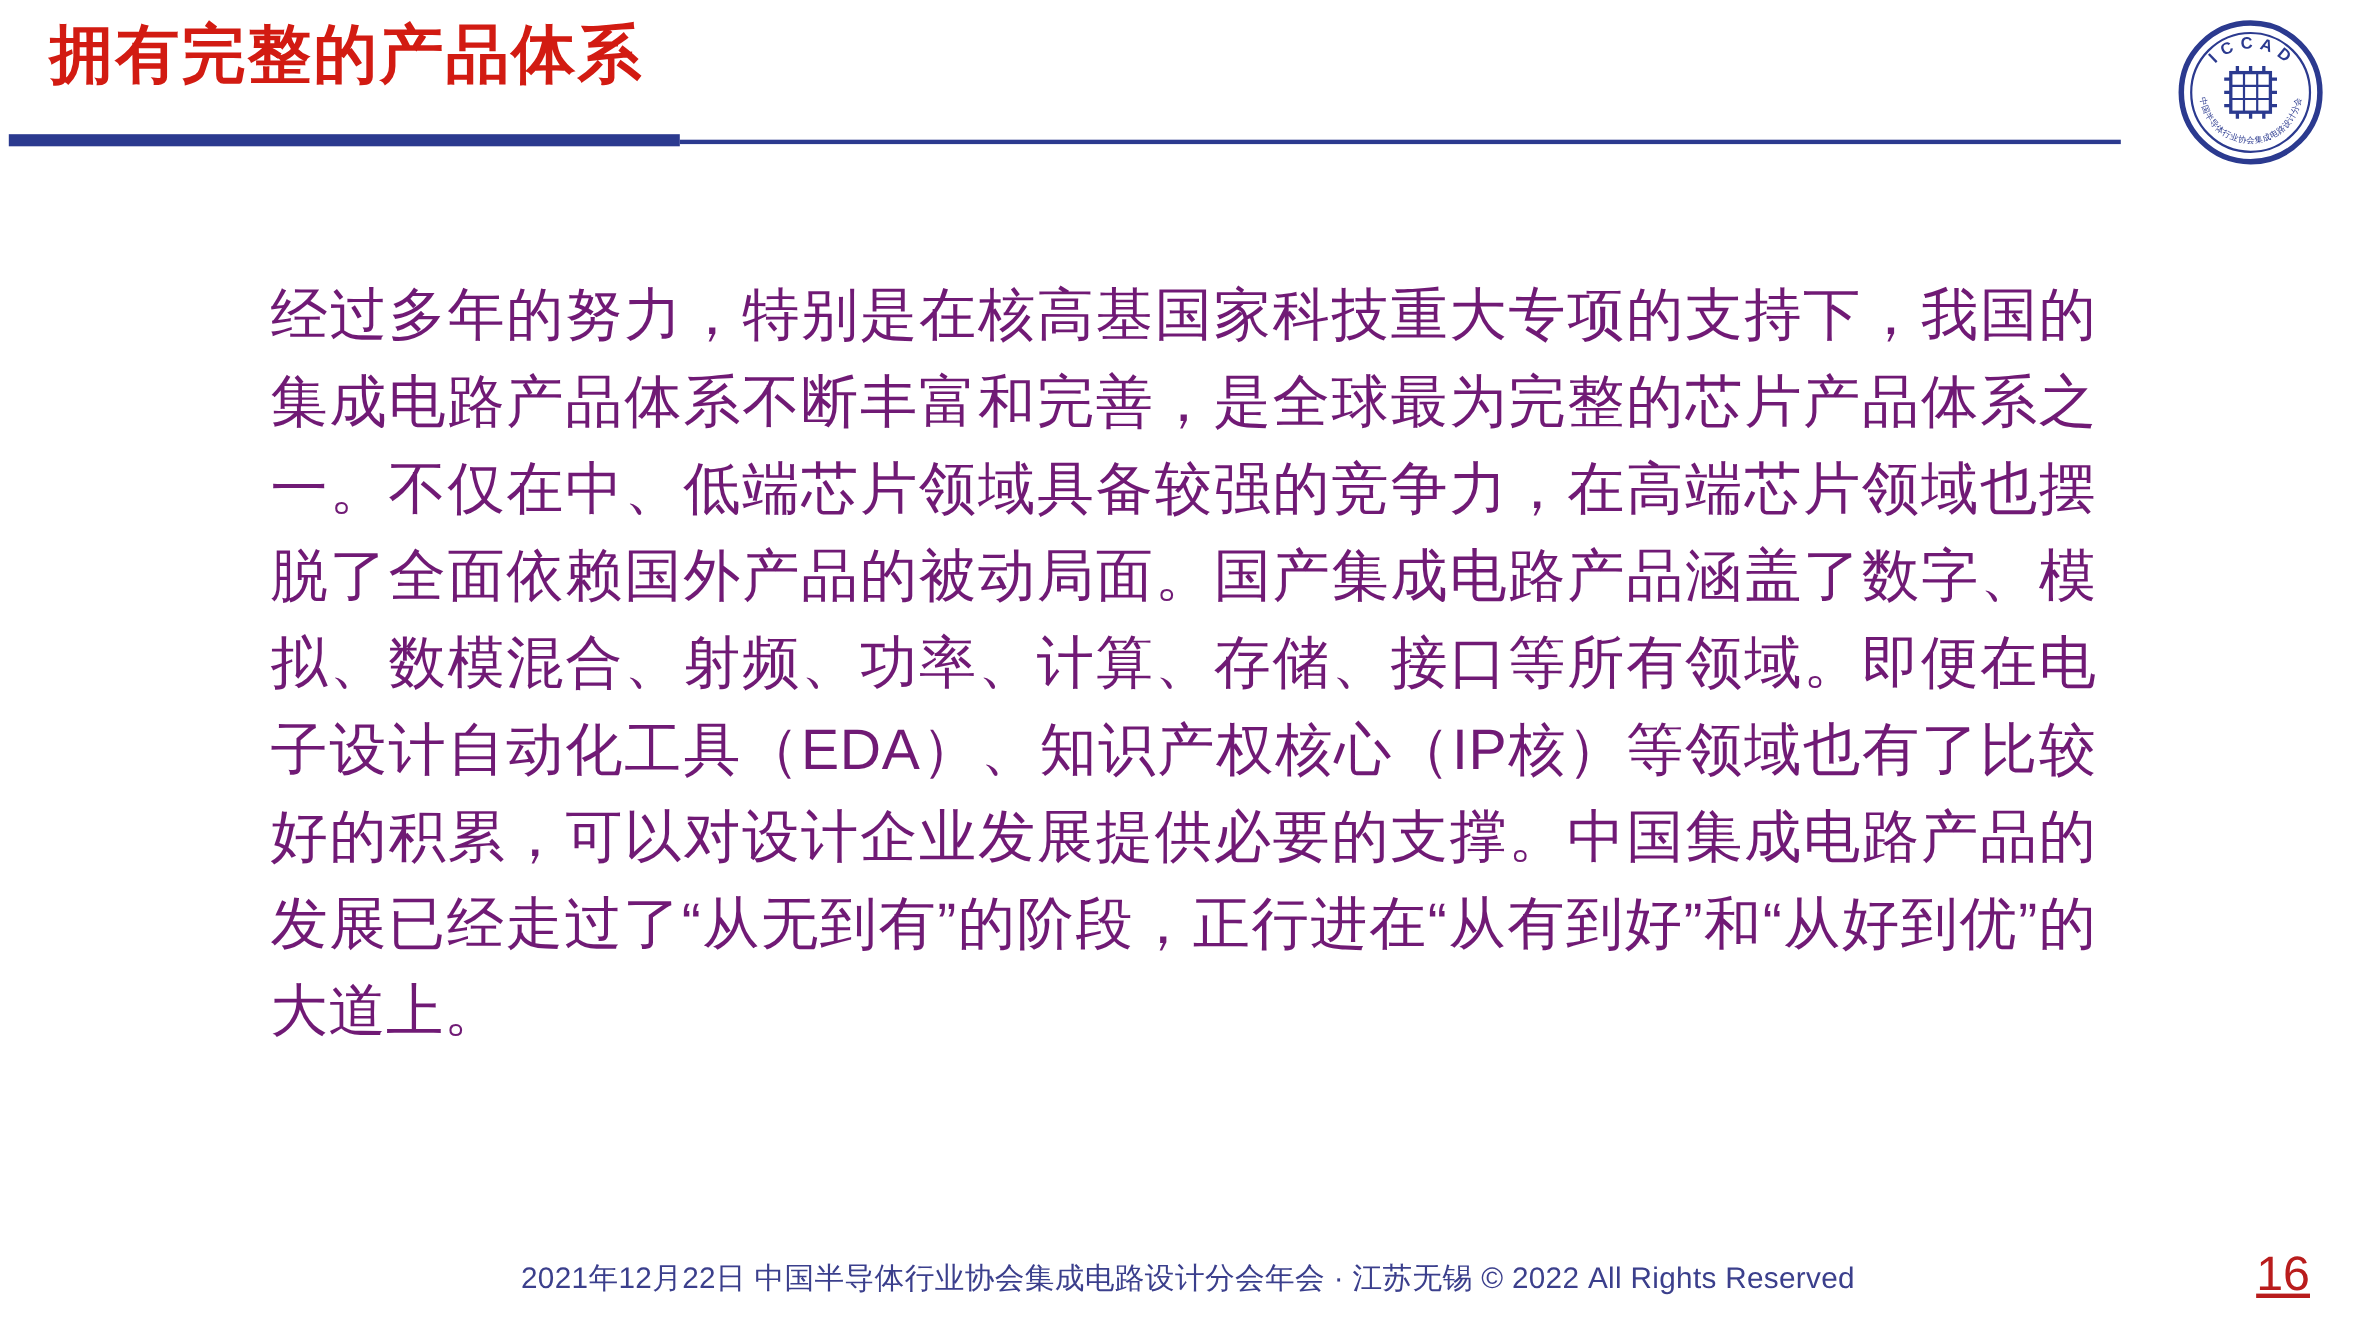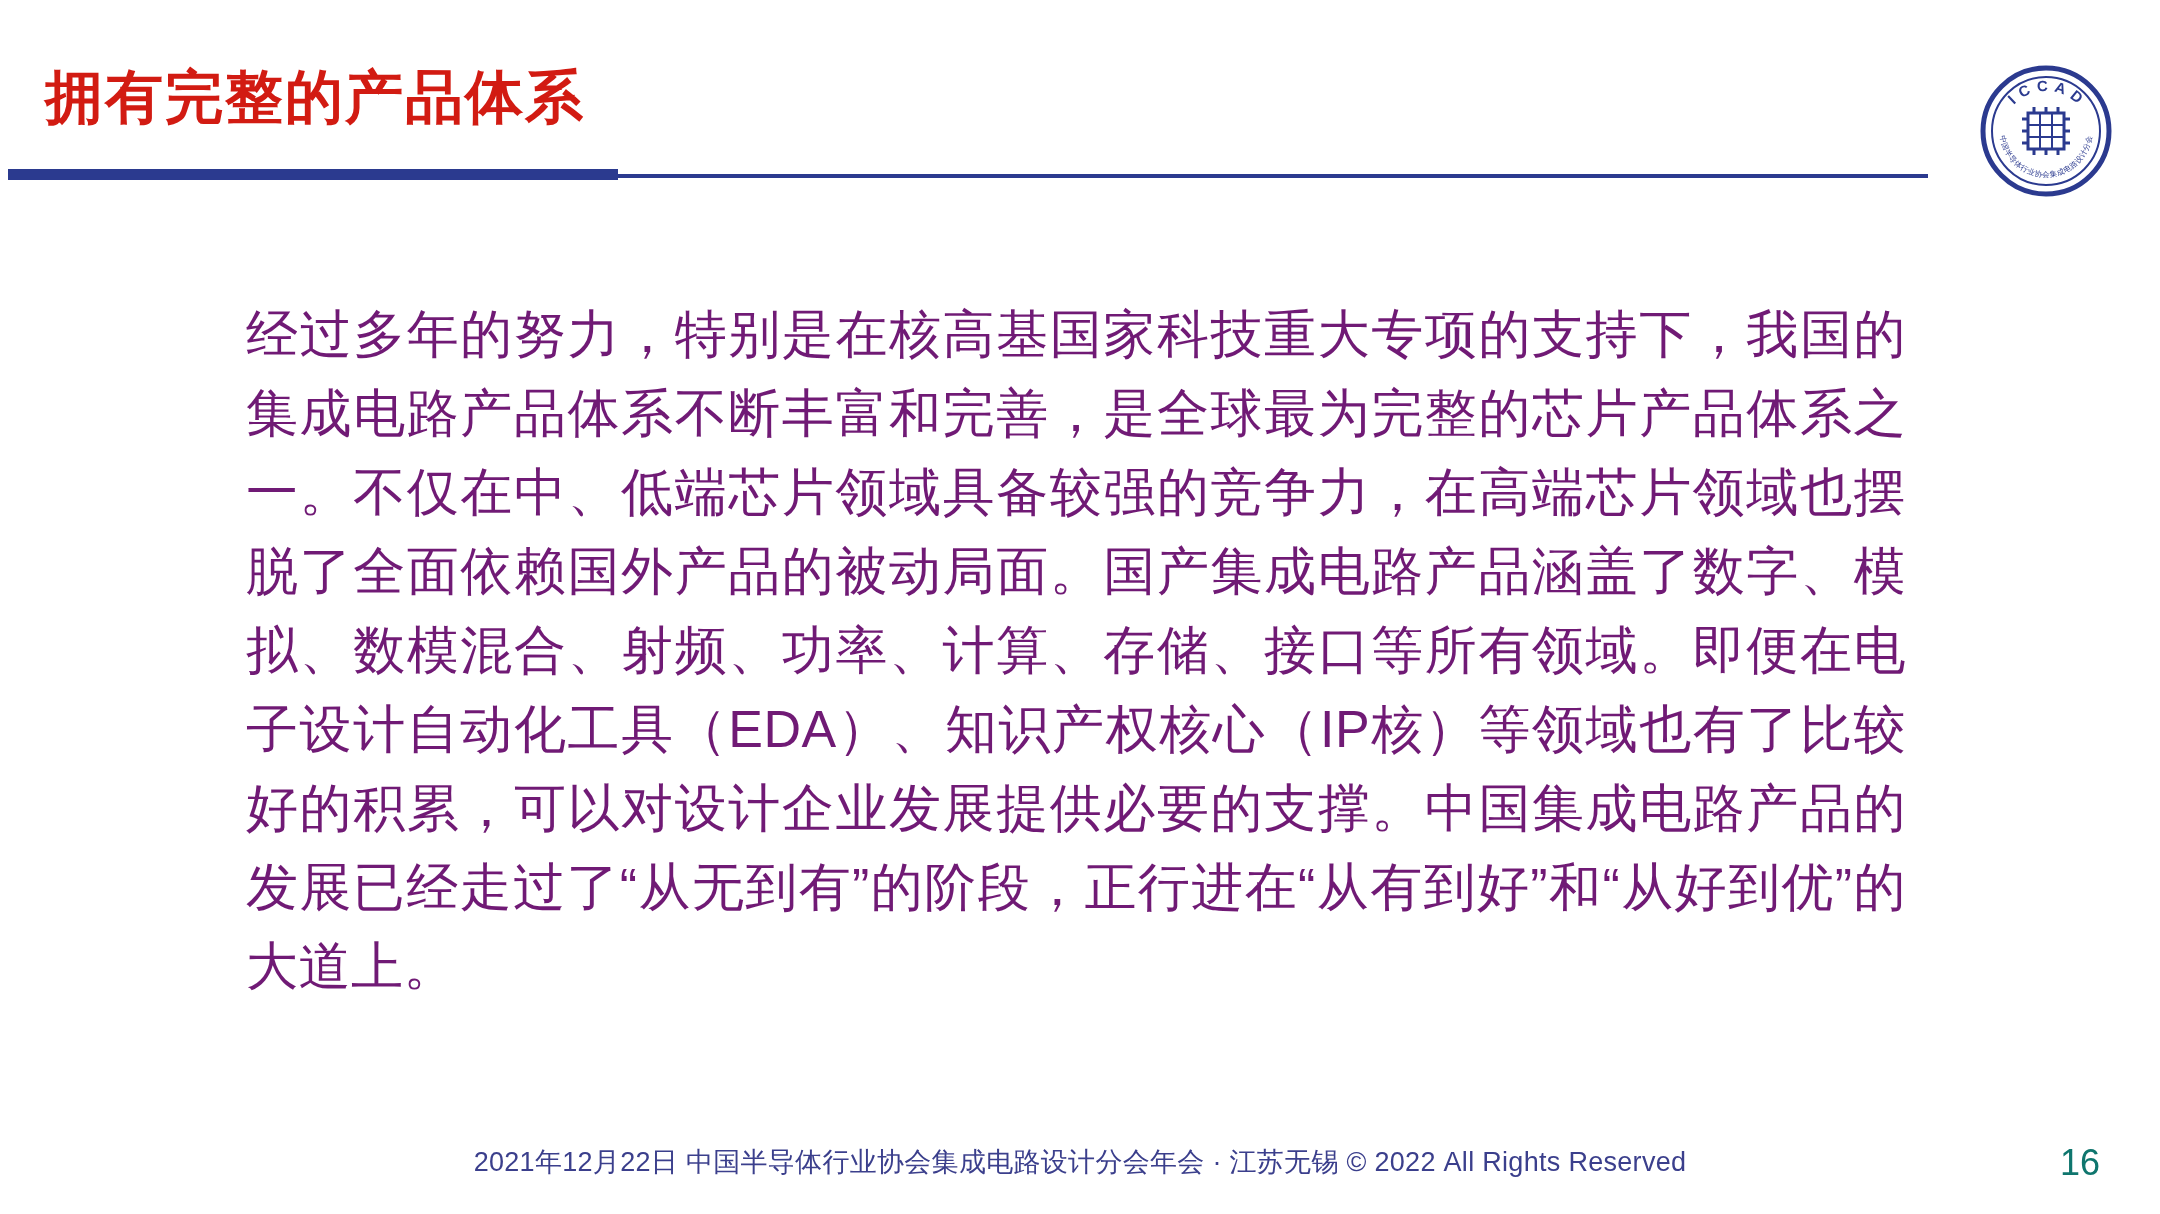--- a/index.html
+++ b/index.html
@@ -12,21 +12,20 @@
     background: #ffffff;
     font-family: "Liberation Sans", sans-serif;
     overflow: hidden;
     position: relative;
   }
 
   .slide {
     position: absolute;
     inset: 0;
     background: #ffffff;
-    margin-top: 47px;
   }
 
   
   .header {
     position: absolute;
     left: 0;
     top: 0;
     width: 100%;
     height: 145px;
   }
@@ -96,23 +95,24 @@
   .footer-text {
     display: inline-block;
     font-size: 27px;
     color: #3b3f8c;
     letter-spacing: 0.3px;
   }
   .page-number {
     position: absolute;
     right: 60px;
     bottom: 30px;
-    font-size: 36px;
-    color: #0f766e;
+    font-size: 44px;
+    color: #b91c1c;
     font-weight: 500;
+    text-decoration: underline;
   }
 </style>
 </head>
 <body>
 
 <div class="slide">
 
   <div class="header">
     <div class="slide-title">拥有完整的产品体系</div>
     <div class="title-rule-thick"></div>

